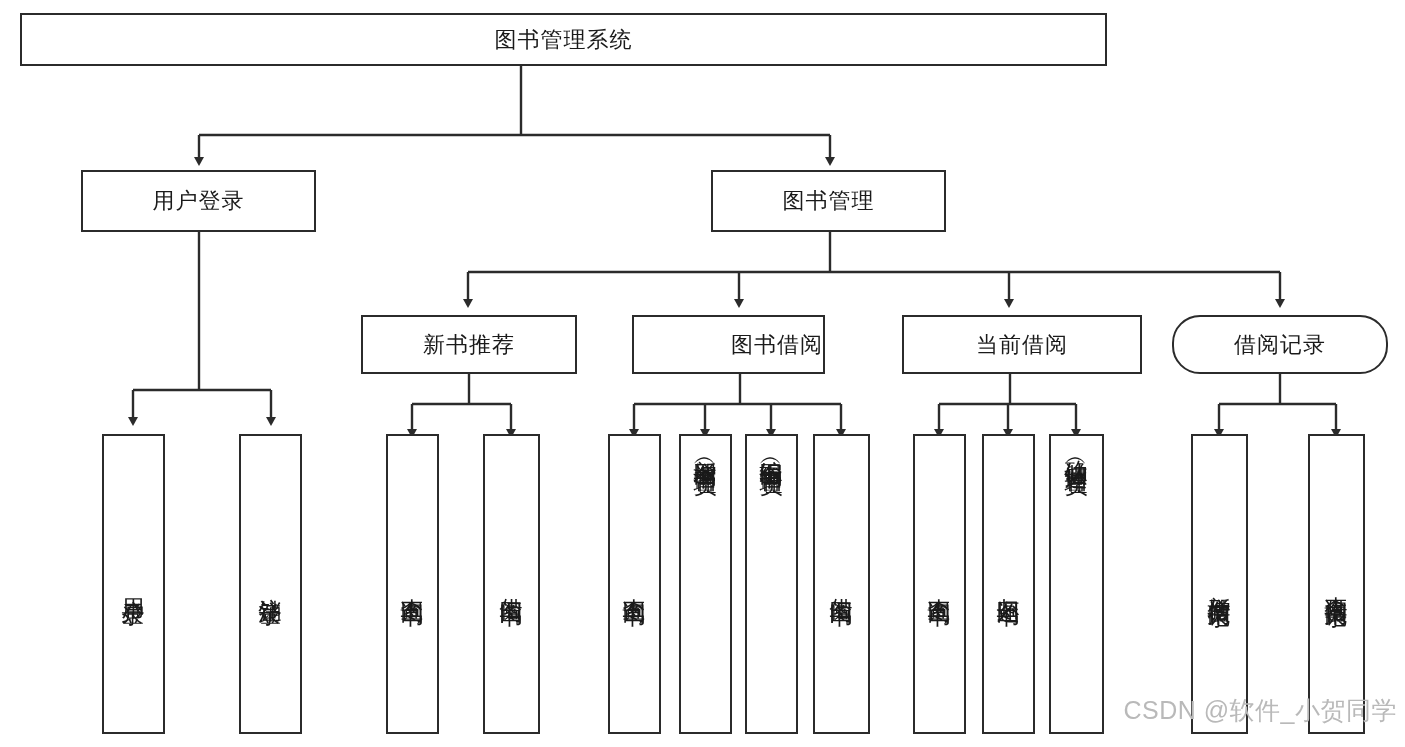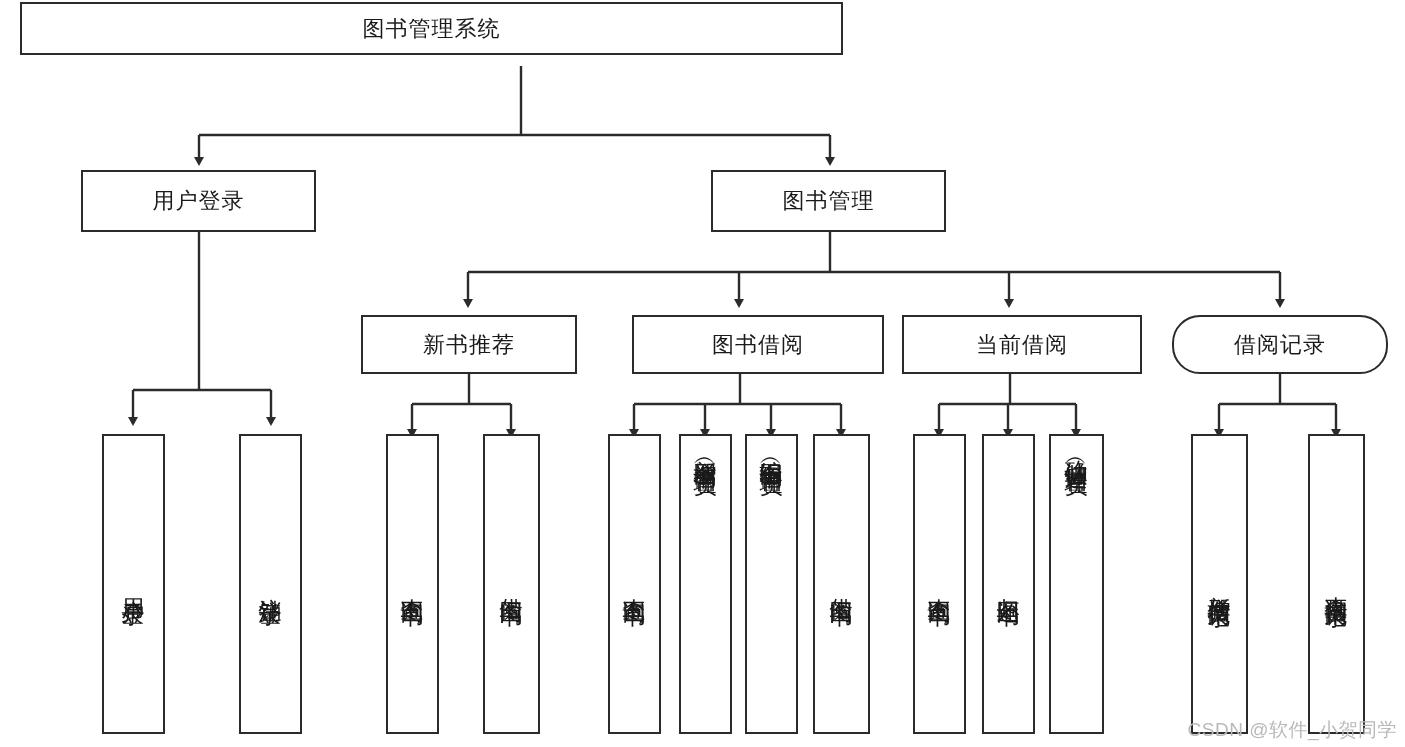--- a/index.html
+++ b/index.html
@@ -57,22 +57,22 @@
     position: absolute;
     left: 0;
     top: 0;
     width: 1405px;
     height: 747px;
     pointer-events: none;
   }
   .watermark {
     position: absolute;
     right: 8px;
-    bottom: 4px;
-    font-size: 19px;
+    bottom: 20px;
+    font-size: 25px;
     color: #b9b9b9;
     white-space: nowrap;
     letter-spacing: 0.5px;
     text-align: right;
   }
 </style>
 </head>
 <body>
 
 <div id="canvas" style="background: rgb(255, 255, 255);">
@@ -120,35 +120,35 @@
       <path d="M1008,404 L1008,430" marker-end="url(#arrow)"></path>
       <path d="M1076,404 L1076,430" marker-end="url(#arrow)"></path>
 
       <path d="M1280,374 L1280,404"></path>
       <path d="M1219,404 L1336,404"></path>
       <path d="M1219,404 L1219,430" marker-end="url(#arrow)"></path>
       <path d="M1336,404 L1336,430" marker-end="url(#arrow)"></path>
     </g>
   </svg>
 
-  <div class="node root" style="left: 20px; top: 2px; width: 823px; height: 53px; border-color: rgb(43, 43, 43); background: rgb(255, 255, 255); color: rgb(26, 26, 26);">
+  <div class="node root" style="left: 20px; top: 13px; width: 1087px; height: 53px; border-color: rgb(43, 43, 43); background: rgb(255, 255, 255); color: rgb(26, 26, 26);">
     <span class="node-label">图书管理系统</span>
   </div>
 
   <div class="node" style="left: 81px; top: 170px; width: 235px; height: 62px; border-color: rgb(43, 43, 43); background: rgb(255, 255, 255); color: rgb(26, 26, 26);">
     <span class="node-label">用户登录</span>
   </div>
   <div class="node" style="left: 711px; top: 170px; width: 235px; height: 62px; border-color: rgb(43, 43, 43); background: rgb(255, 255, 255); color: rgb(26, 26, 26);">
     <span class="node-label">图书管理</span>
   </div>
 
   <div class="node" style="left: 361px; top: 315px; width: 216px; height: 59px; border-color: rgb(43, 43, 43); background: rgb(255, 255, 255); color: rgb(26, 26, 26);">
     <span class="node-label">新书推荐</span>
   </div>
-  <div class="node" style="left: 632px; top: 315px; width: 252px; height: 59px; border-color: rgb(43, 43, 43); background: rgb(255, 255, 255); color: rgb(26, 26, 26);">
+  <div class="node" style="left: 632px; top: 315px; width: 193px; height: 59px; border-color: rgb(43, 43, 43); background: rgb(255, 255, 255); color: rgb(26, 26, 26); justify-content: flex-end;">
     <span class="node-label">图书借阅</span>
   </div>
   <div class="node" style="left: 902px; top: 315px; width: 240px; height: 59px; border-color: rgb(43, 43, 43); background: rgb(255, 255, 255); color: rgb(26, 26, 26);">
     <span class="node-label">当前借阅</span>
   </div>
   <div class="node" style="left: 1172px; top: 315px; width: 216px; height: 59px; border-color: rgb(43, 43, 43); background: rgb(255, 255, 255); color: rgb(26, 26, 26); border-radius: 28px;">
     <span class="node-label">借阅记录</span>
   </div>
 
   <div class="node leaf" style="left: 102px; top: 434px; width: 63px; height: 300px; border-color: rgb(43, 43, 43); background: rgb(255, 255, 255); color: rgb(26, 26, 26);">

